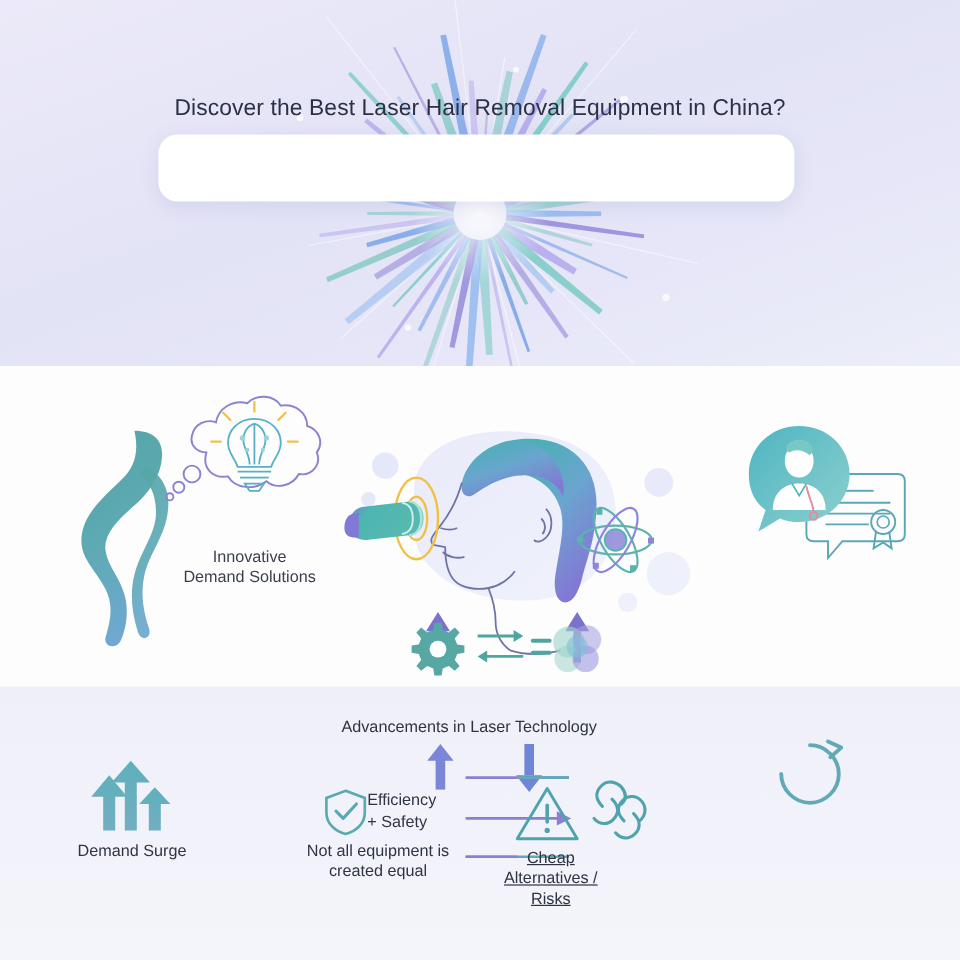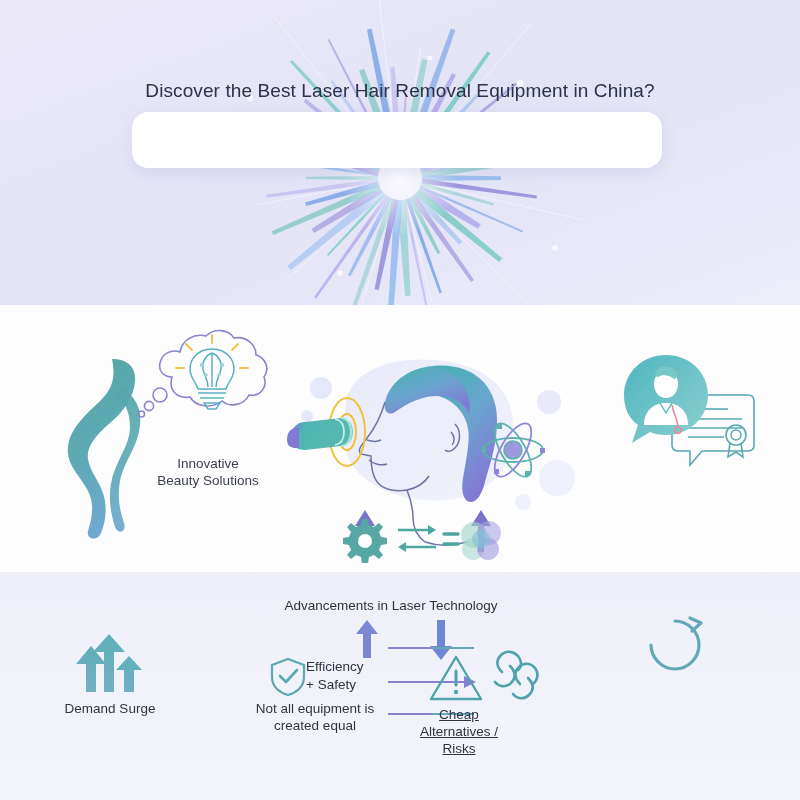--- a/index.html
+++ b/index.html
@@ -193,21 +193,21 @@
         <circle cx="66" cy="40" r="2.2" fill="#9ad3dc" stroke="none"></circle>
         <circle cx="86" cy="40" r="2.2" fill="#9ad3dc" stroke="none"></circle>
         <circle cx="70" cy="50" r="1.8" fill="#9ad3dc" stroke="none"></circle>
         <circle cx="83" cy="50" r="1.8" fill="#9ad3dc" stroke="none"></circle>
         <line x1="62" y1="68" x2="90" y2="68"></line>
         <line x1="64" y1="73" x2="88" y2="73"></line>
         <path d="M68 78 L84 78 L80 84 L72 84 Z"></path>
       </g>
     </svg>
     <div class="cap" style="left:128px;top:150px;width:160px;">Innovative
-Beauty Solutions</div>
+Demand Solutions</div>
 
     <svg class="abs" style="left:285px;top:45px;" width="300" height="210" viewBox="0 0 300 210">
       <defs>
         <linearGradient id="hairG" x1="0" y1="0" x2="0.6" y2="1">
           <stop offset="0" stop-color="#3fb3ab"></stop>
           <stop offset="0.55" stop-color="#6aa5cf"></stop>
           <stop offset="1" stop-color="#8279d4"></stop>
         </linearGradient>
         <linearGradient id="devG" x1="0" y1="0" x2="1" y2="0.4">
           <stop offset="0" stop-color="#7d76d4"></stop>

